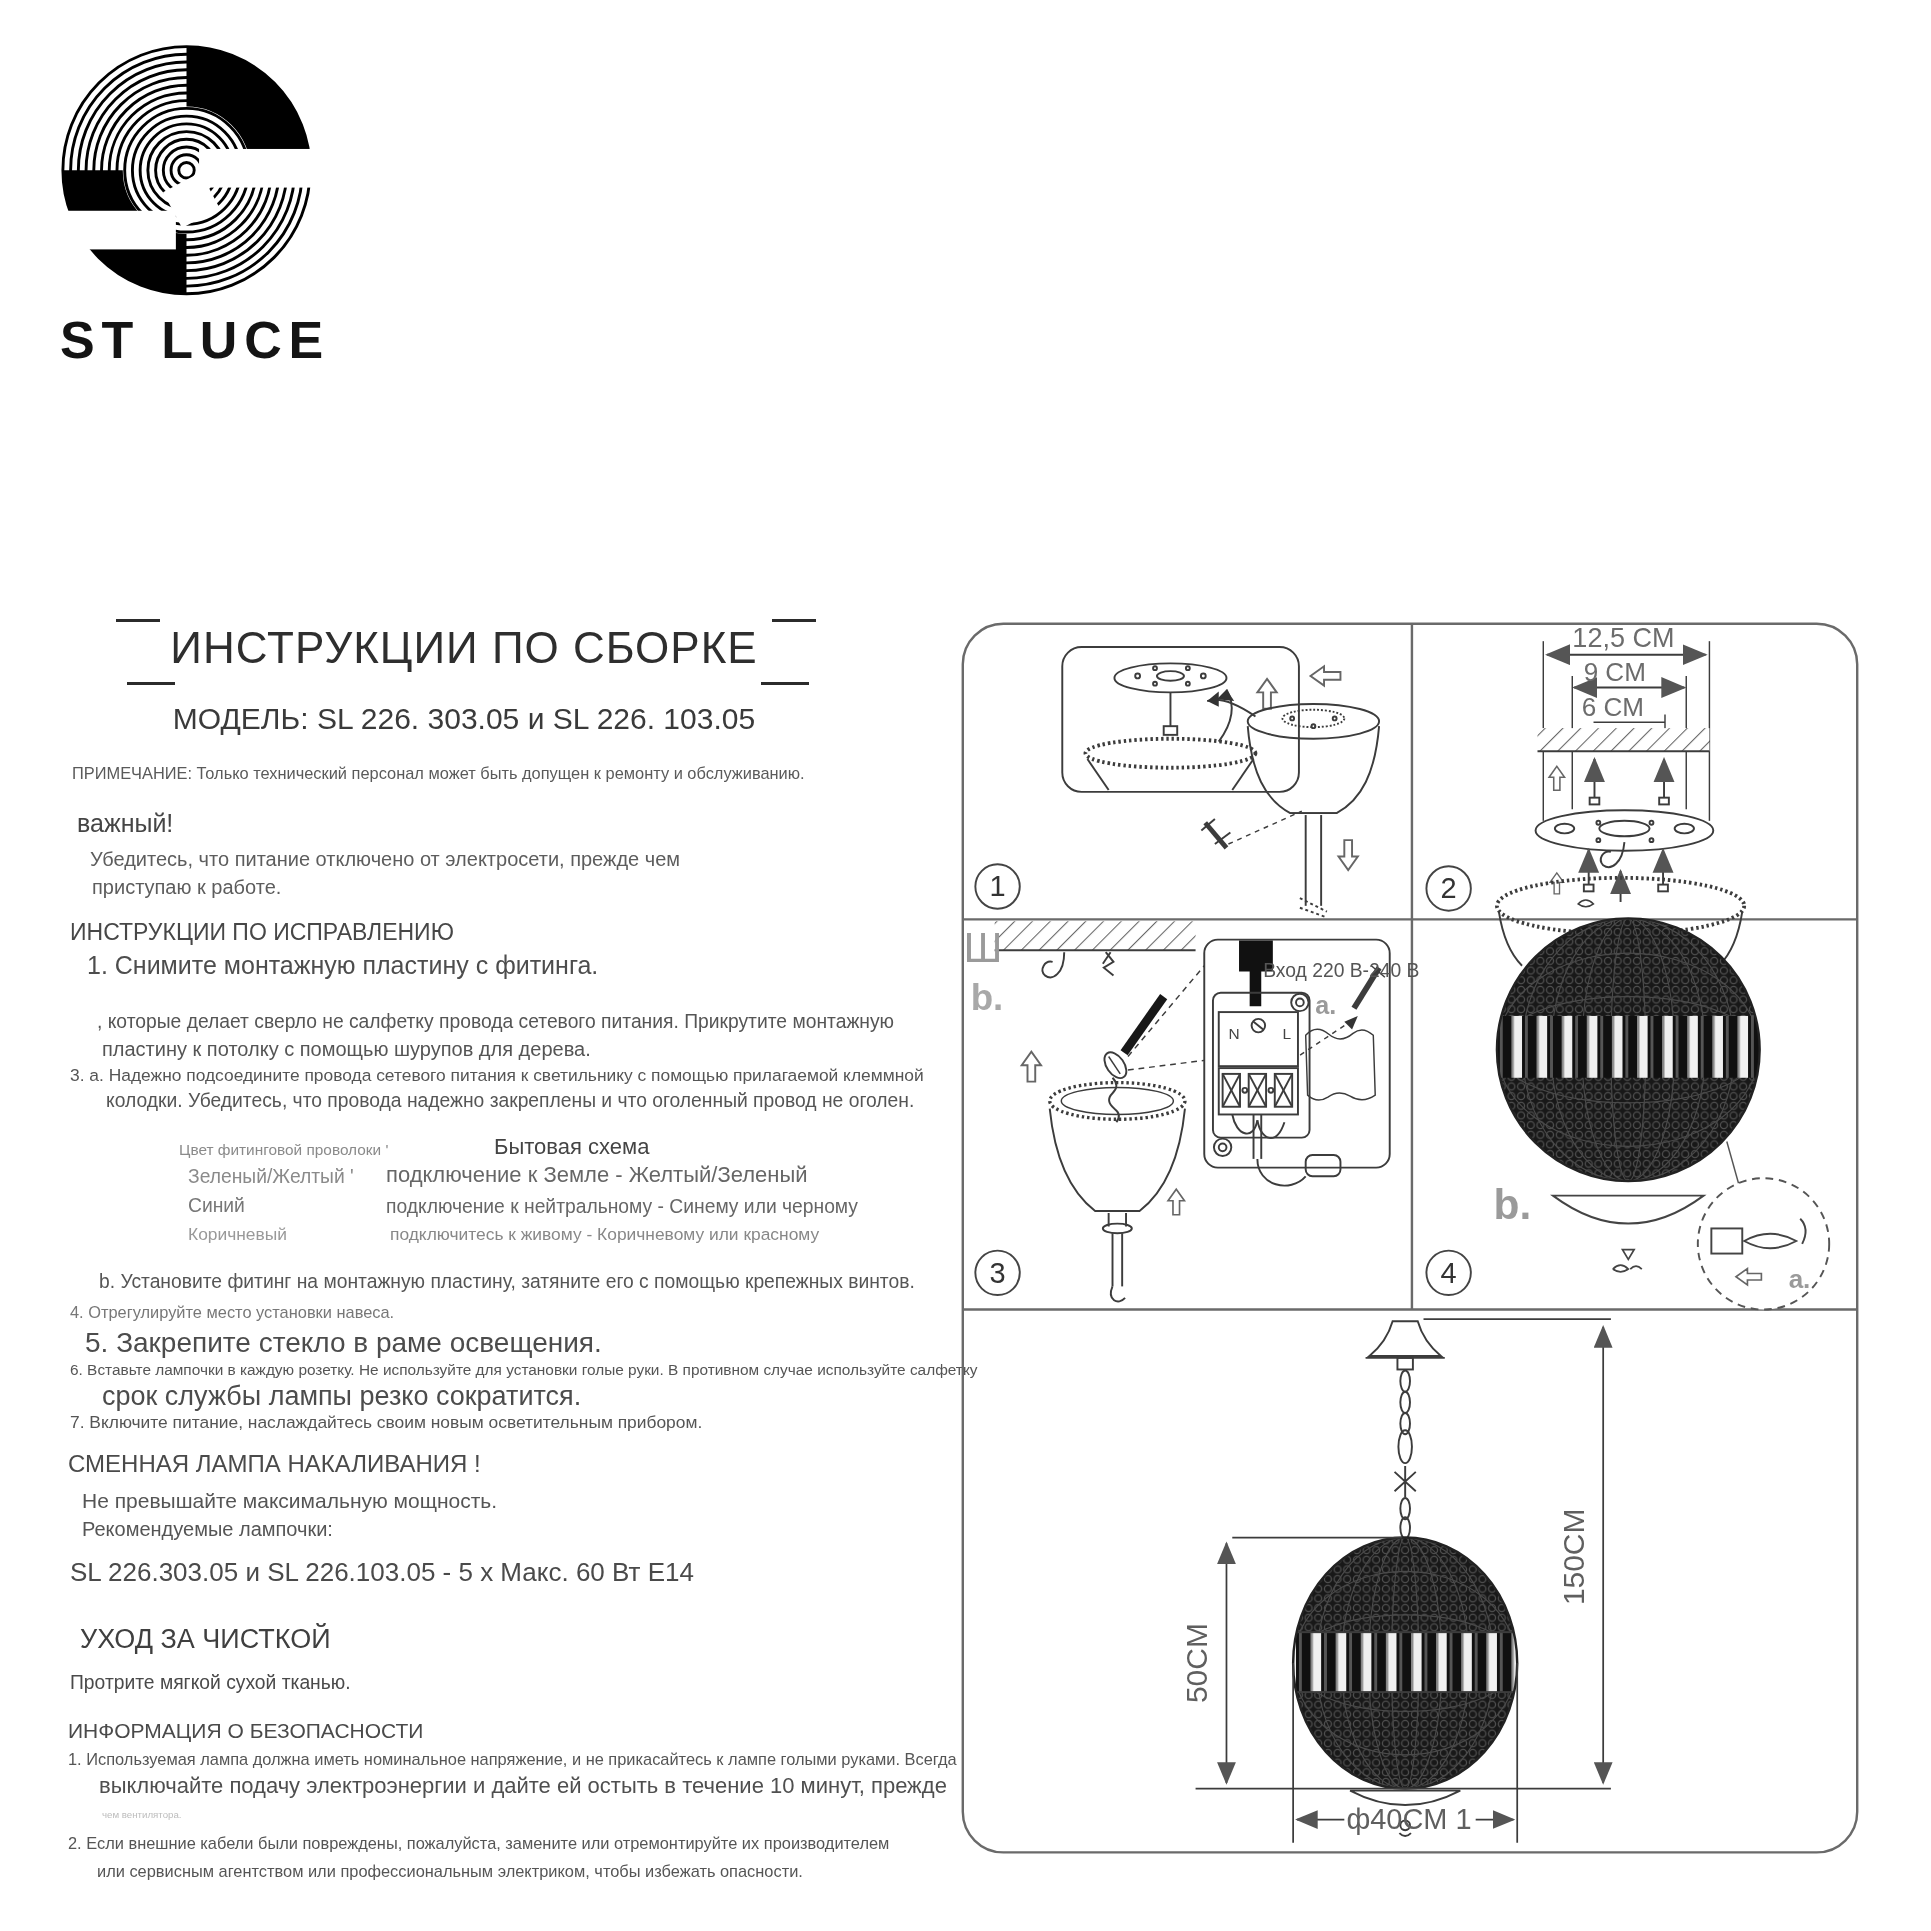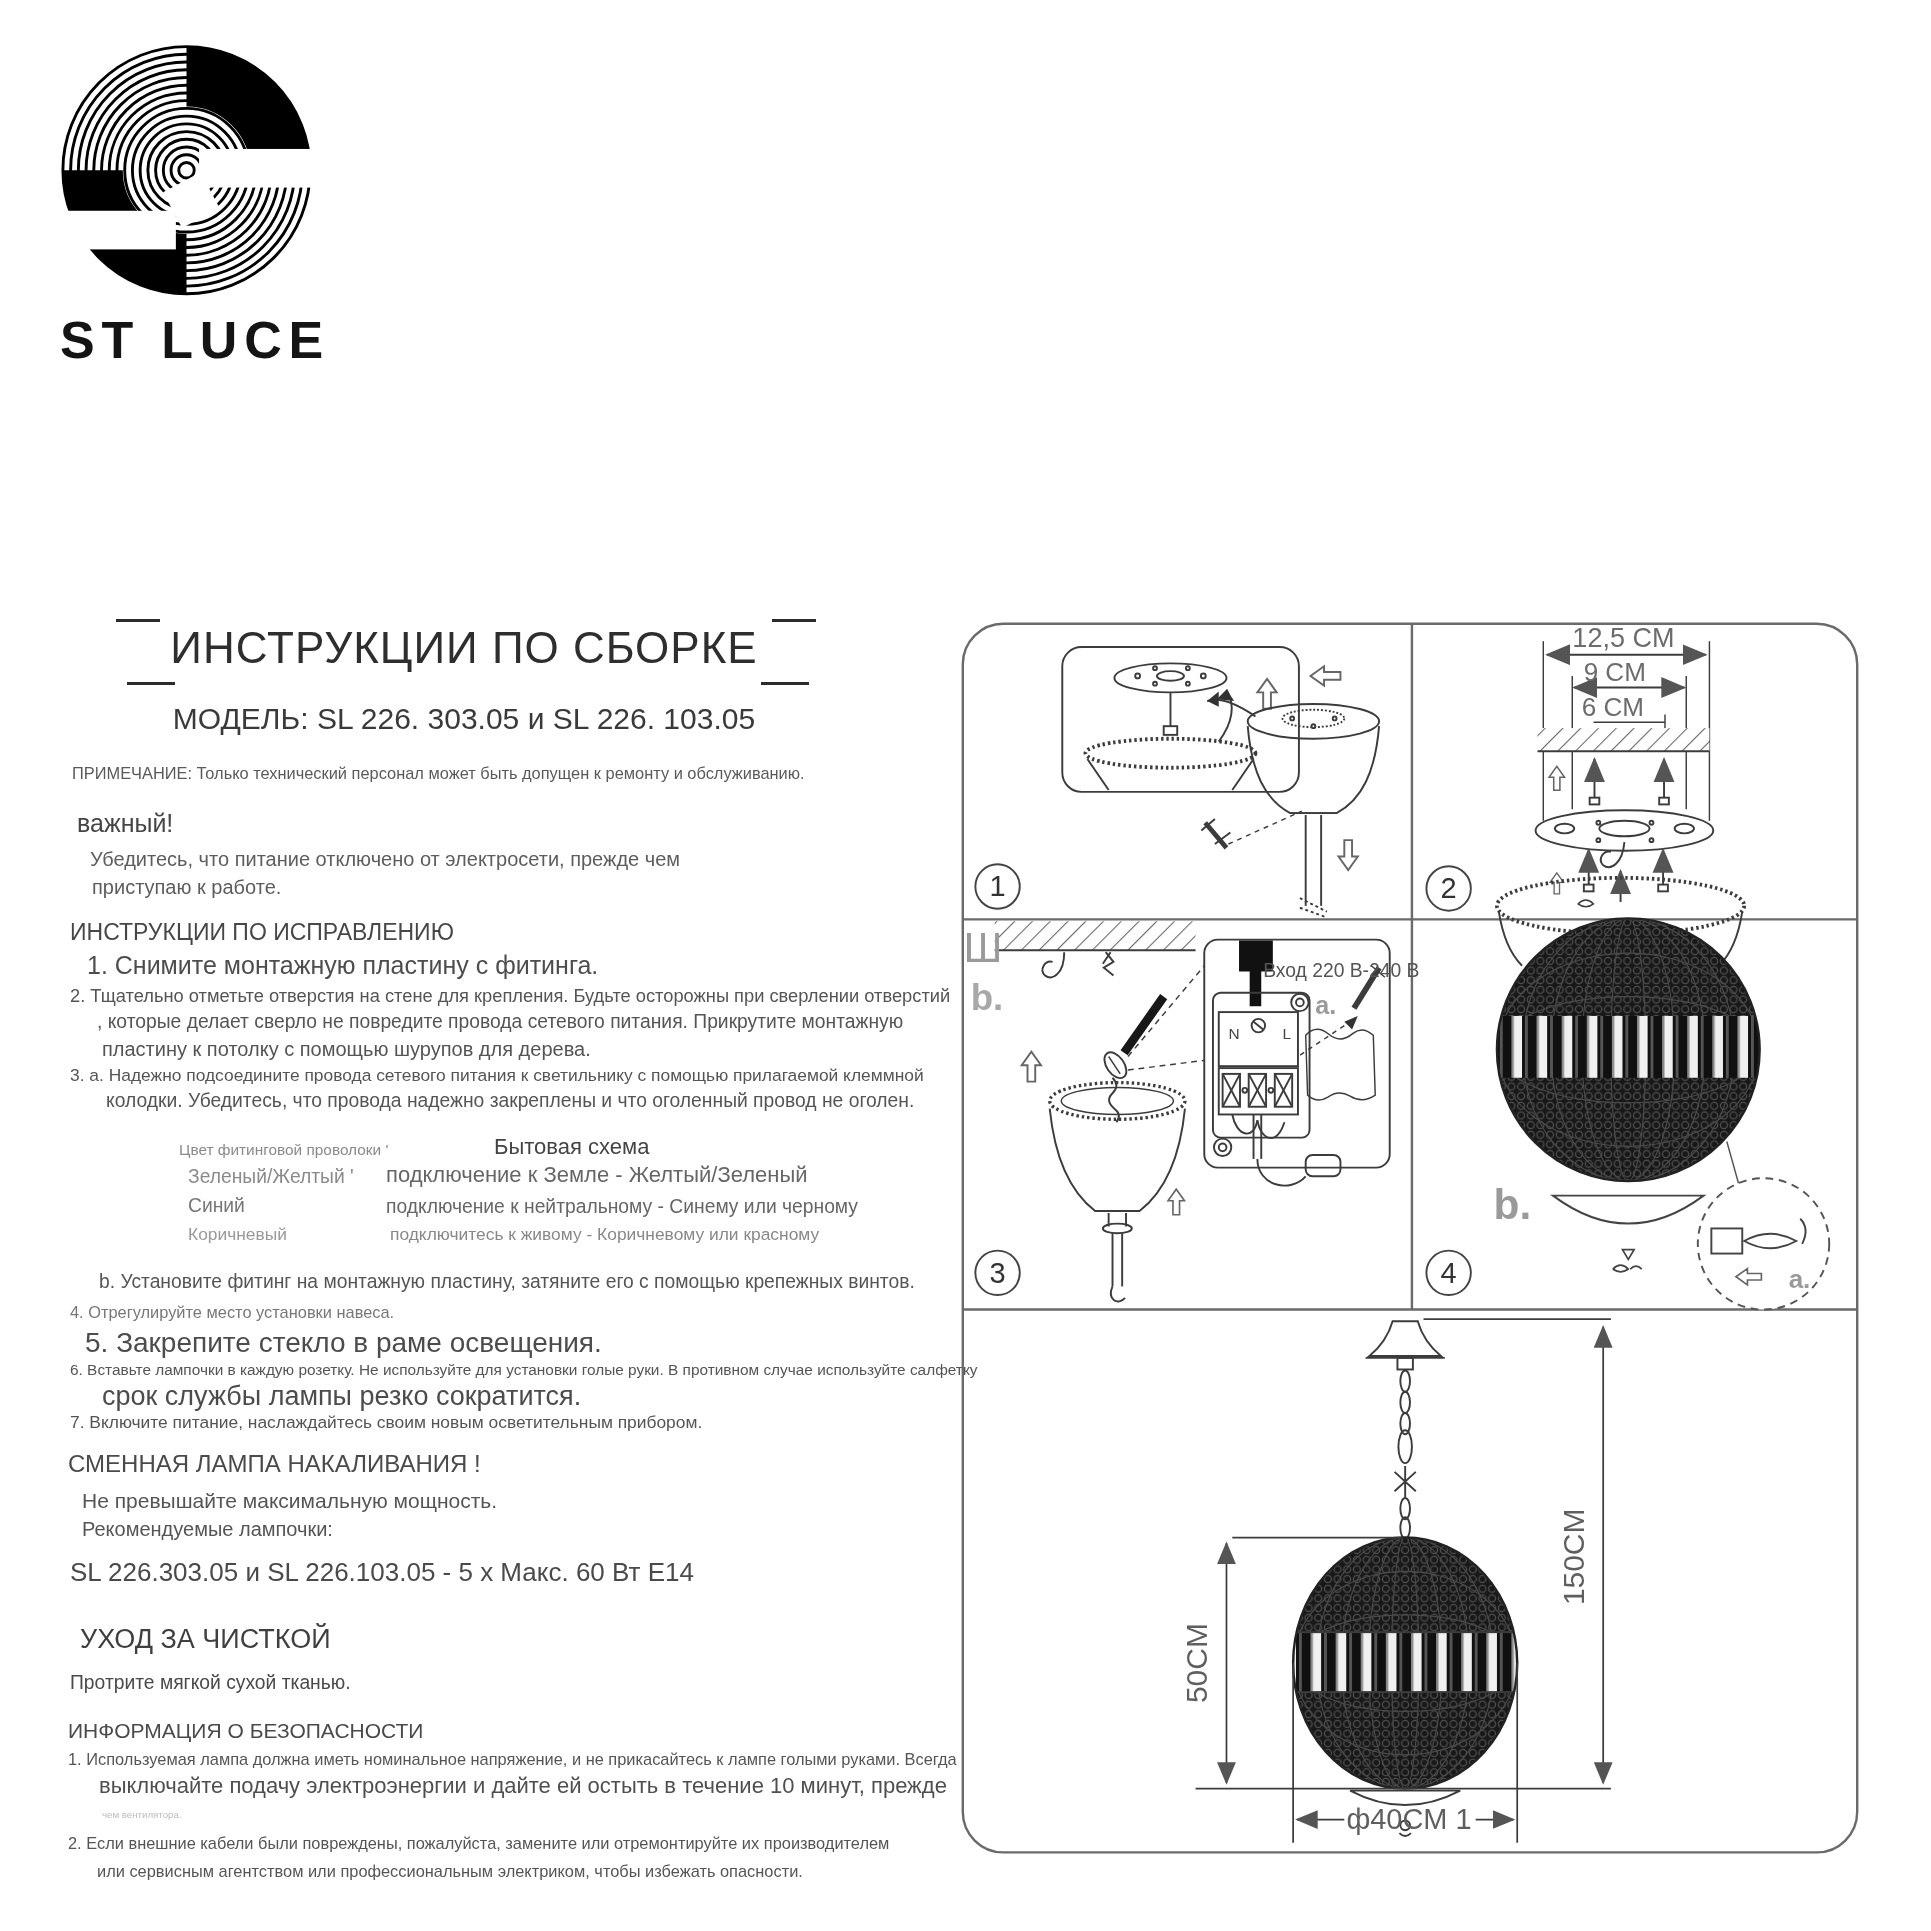--- a/index.html
+++ b/index.html
@@ -56,22 +56,21 @@
 
   <div class="abs" style="left:72px;top:764px;font-size:16.4px;color:#5a5a5a">ПРИМЕЧАНИЕ: Только технический персонал может быть допущен к ремонту и обслуживанию.</div>
 
   <div class="abs" style="left:77px;top:809px;font-size:25px;color:#454545">важный!</div>
   <div class="abs" style="left:90px;top:848px;font-size:20px;color:#5d5d5d">Убедитесь, что питание отключено от электросети, прежде чем</div>
   <div class="abs" style="left:92px;top:876px;font-size:20px;color:#5d5d5d">приступаю к работе.</div>
 
   <div class="abs" style="left:70px;top:919px;font-size:23px;color:#474747">ИНСТРУКЦИИ ПО ИСПРАВЛЕНИЮ</div>
 
   <div class="abs" style="left:87px;top:951px;font-size:25px;color:#4d4d4d">1. Снимите монтажную пластину с фитинга.</div>
-  <div class="abs" style="left:70px;top:985px;font-size:18.3px;color:#555">2. Тщательно отметьте отверстия на стене для крепления. Будьте осторожны при сверлении отверстий</div>
-  <div class="abs" style="left:97px;top:1011px;font-size:19.3px;color:#555">, которые делает сверло не повредите провода сетевого питания. Прикрутите монтажную</div>
+  <div class="abs" style="left:97px;top:1011px;font-size:19.3px;color:#555">, которые делает сверло не салфетку провода сетевого питания. Прикрутите монтажную</div>
   <div class="abs" style="left:102px;top:1038px;font-size:20px;color:#555">пластину к потолку с помощью шурупов для дерева.</div>
   <div class="abs" style="left:70px;top:1065px;font-size:17.4px;color:#555">3. а. Надежно подсоедините провода сетевого питания к светильнику с помощью прилагаемой клеммной</div>
   <div class="abs" style="left:106px;top:1090px;font-size:19.3px;color:#555">колодки. Убедитесь, что провода надежно закреплены и что оголенный провод не оголен.</div>
 
   <div class="abs" style="left:179px;top:1141px;font-size:15.4px;color:#8a8a8a">Цвет фитинговой проволоки '</div>
   <div class="abs" style="left:494px;top:1134px;font-size:22px;font-weight:400;color:#444">Бытовая схема</div>
   <div class="abs" style="left:188px;top:1166px;font-size:19.3px;color:#8a8a8a">Зеленый/Желтый '</div>
   <div class="abs" style="left:386px;top:1162px;font-size:22px;color:#666">подключение к Земле - Желтый/Зеленый</div>
   <div class="abs" style="left:188px;top:1195px;font-size:19.3px;color:#777">Синий</div>
   <div class="abs" style="left:386px;top:1196px;font-size:19.3px;color:#666">подключение к нейтральному - Синему или черному</div>

